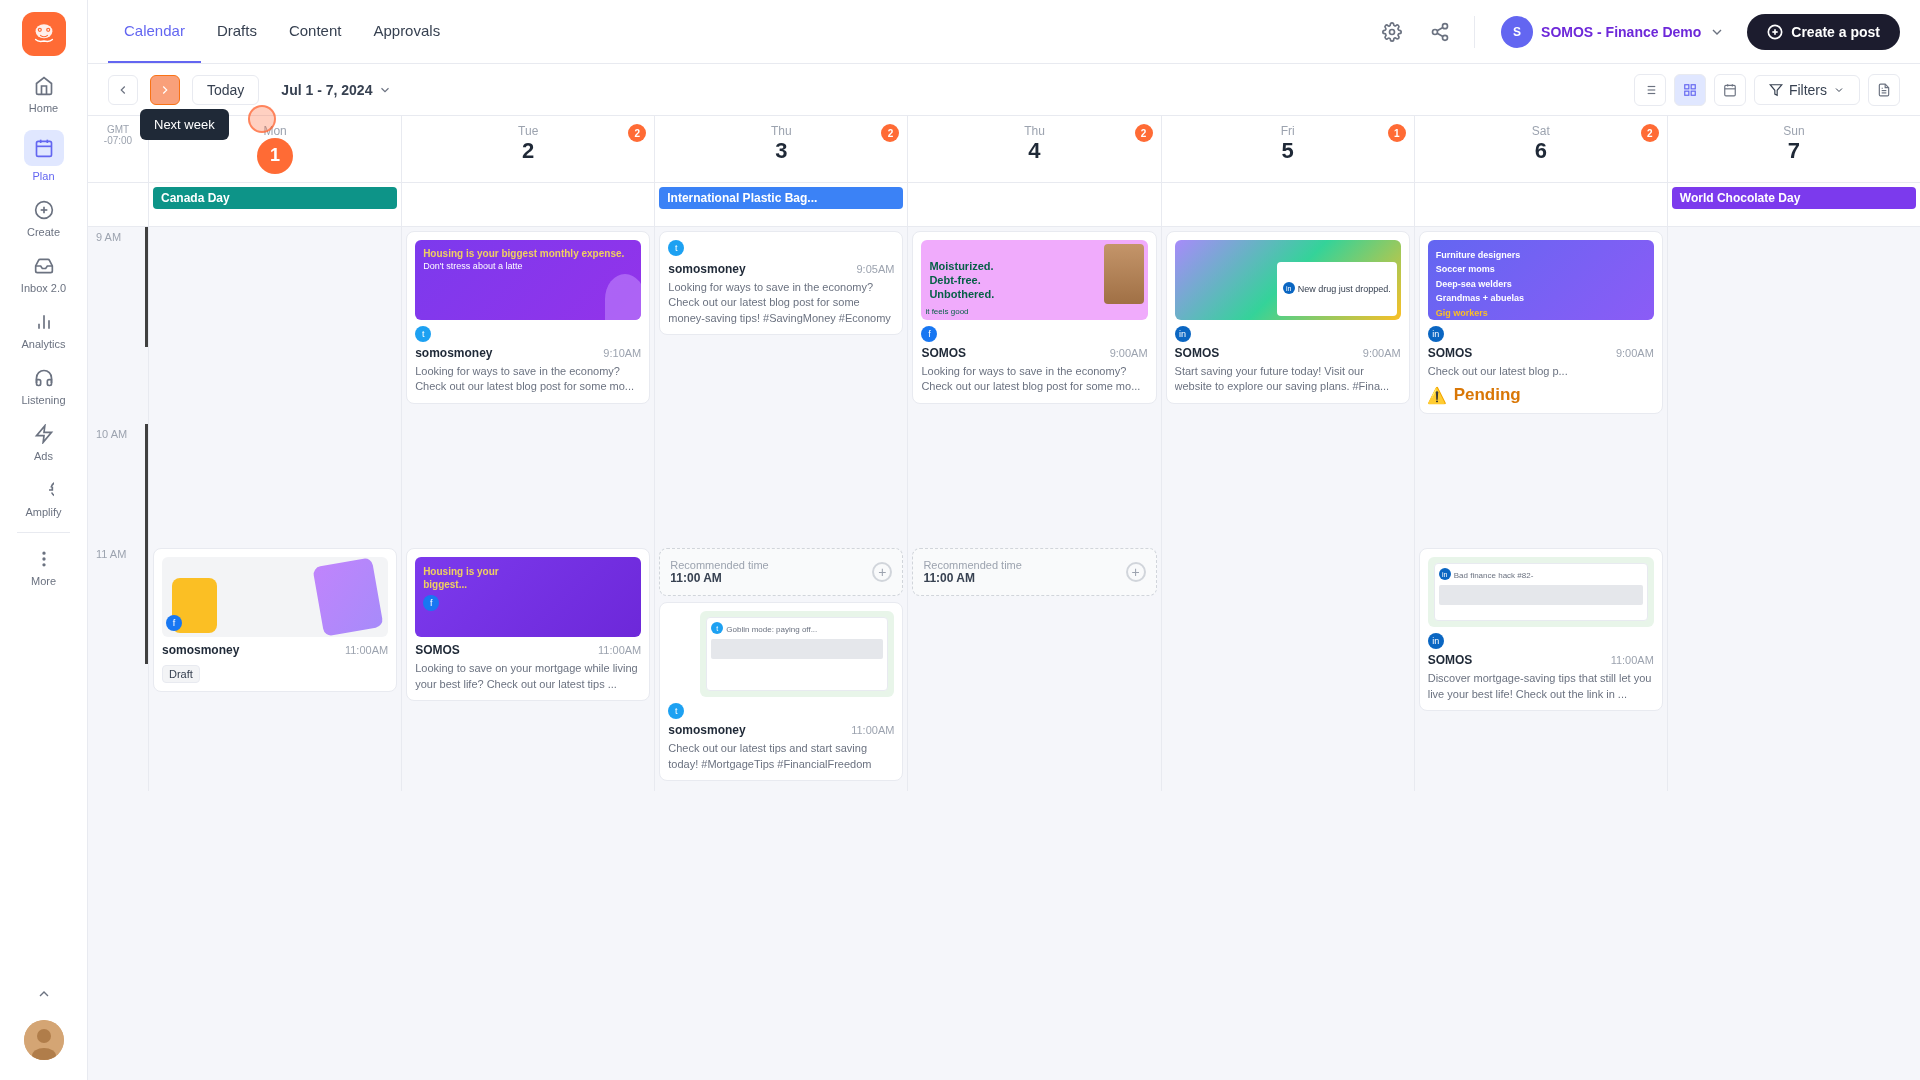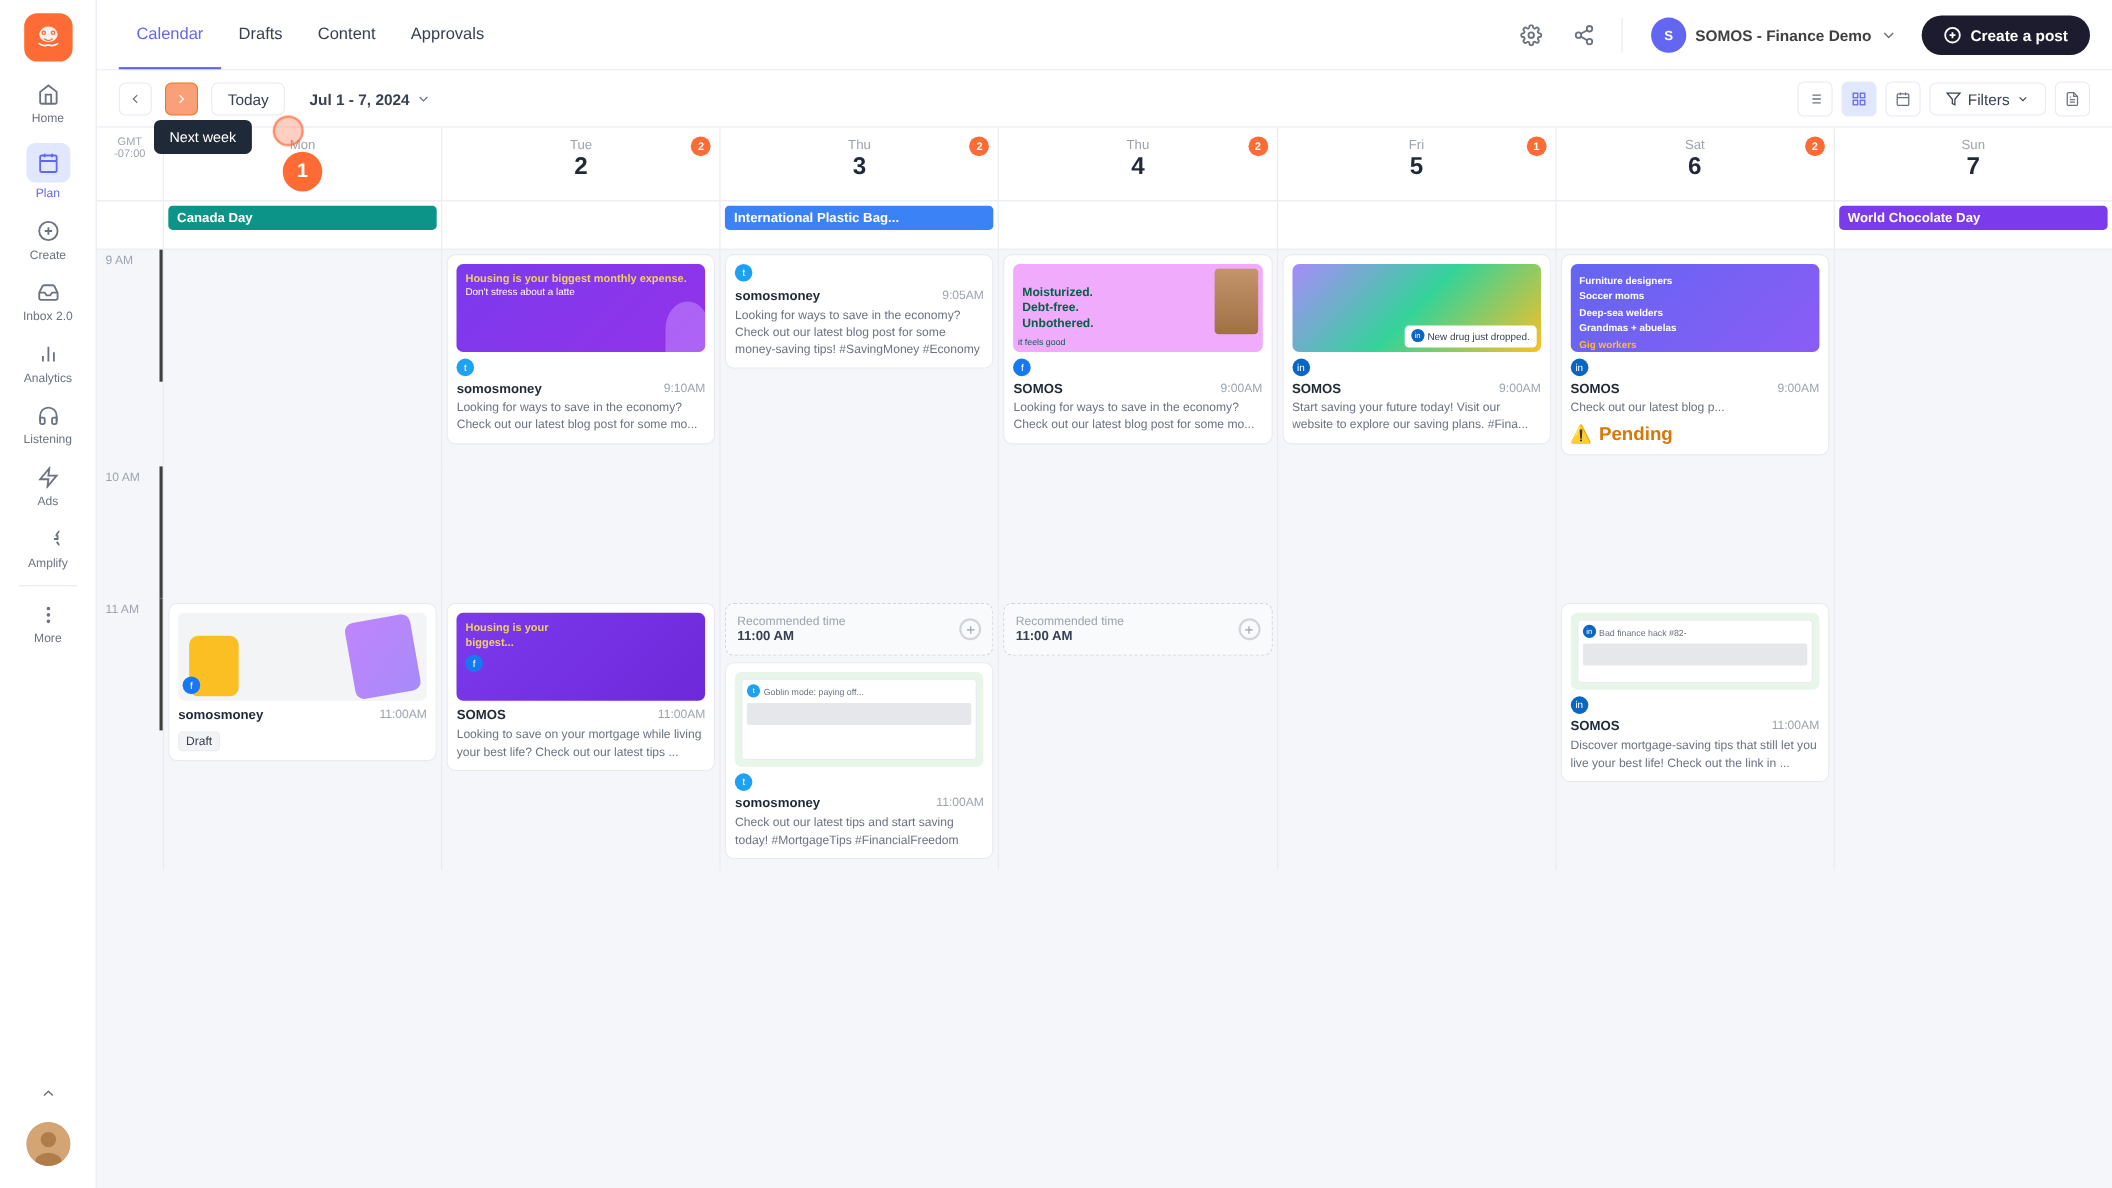--- a/index.html
+++ b/index.html
@@ -68,21 +68,21 @@
     }
     .topnav-divider { width: 1px; height: 32px; background: #e8eaf0; margin: 0 4px; }
     .account-selector {
       display: flex; align-items: center; gap: 8px; cursor: pointer;
       padding: 6px 10px; border-radius: 8px;
     }
     .account-avatar {
       width: 32px; height: 32px; border-radius: 50%; background: #6366f1;
       display: flex; align-items: center; justify-content: center; color: #fff; font-size: 12px; font-weight: 700;
     }
-    .account-name { font-size: 14px; font-weight: 600; color: #404040; }
+    .account-name { font-size: 14px; font-weight: 600; color: #6d28d9; }
     .create-btn {
       background: #1c1c2e; color: #fff; border: none; border-radius: 24px;
       padding: 10px 20px; font-size: 14px; font-weight: 600; cursor: pointer;
       display: flex; align-items: center; gap: 8px;
     }
 
     
     .cal-toolbar {
       background: #fff;
       border-bottom: 1px solid #e8eaf0;
@@ -588,21 +588,21 @@
             <span class="post-card-time">9:00AM</span>
           </div>
           <div class="post-card-text">Looking for ways to save in the economy? Check out our latest blog post for some mo...</div>
         </div>
       </div>
 
       <div class="time-col">
         <div class="post-card">
 
           <div style="background: linear-gradient(135deg, #a78bfa 0%, #34d399 50%, #fbbf24 100%); border-radius:6px; height:80px; margin-bottom:6px; position:relative;">
-            <div style="position:absolute; bottom:4px; right:4px; background:white; border-radius:4px; padding:3px 6px; font-size:9px; color:#374151;">
+            <div style="position:absolute; bottom:4px; right:4px; background:white; border-radius:4px; padding:20px 6px; font-size:9px; color:#374151;">
               <div style="display:flex; align-items:center; gap:3px;">
                 <span class="social-icon linkedin" style="width:12px;height:12px;font-size:7px;">in</span>
                 New drug just dropped.
               </div>
             </div>
           </div>
           <div style="display:flex; align-items:center; gap:4px; margin-bottom:2px;">
             <span class="social-icon linkedin">in</span>
           </div>
           <div class="post-card-header">
@@ -684,21 +684,21 @@
         <div class="recommended-time-card">
           <div style="display:flex; align-items:center; justify-content:space-between;">
             <div>
               <div class="rec-time-label">Recommended time</div>
               <div class="rec-time-value">11:00 AM</div>
             </div>
             <div style="width:20px; height:20px; border-radius:50%; border:2px solid #d1d5db; display:flex; align-items:center; justify-content:center; font-size:14px; color:#9ca3af; cursor:pointer;">+</div>
           </div>
         </div>
         <div class="post-card">
-          <div style="background: #e8f5e9; border-radius:6px; height:86px; margin-bottom:6px; position:relative; overflow:hidden; padding:6px;">
+          <div style="background: #e8f5e9; border-radius:6px; height:86px; margin-bottom:6px; position:relative; overflow:hidden; padding:6px;margin-left:32px;">
 
             <div style="background:#fff; border-radius:4px; padding:4px; height:100%; font-size:8px; color:#6b7280; border:1px solid #e8eaf0;">
               <div style="display:flex; align-items:center; gap:3px; margin-bottom:3px;">
                 <span class="social-icon twitter" style="width:12px; height:12px; font-size:7px;">t</span>
                 <span>Goblin mode: paying off...</span>
               </div>
               <div style="height:20px; background:#e5e7eb; border-radius:2px;"></div>
             </div>
           </div>
           <div style="display:flex; align-items:center; gap:4px; margin-bottom:2px;">

